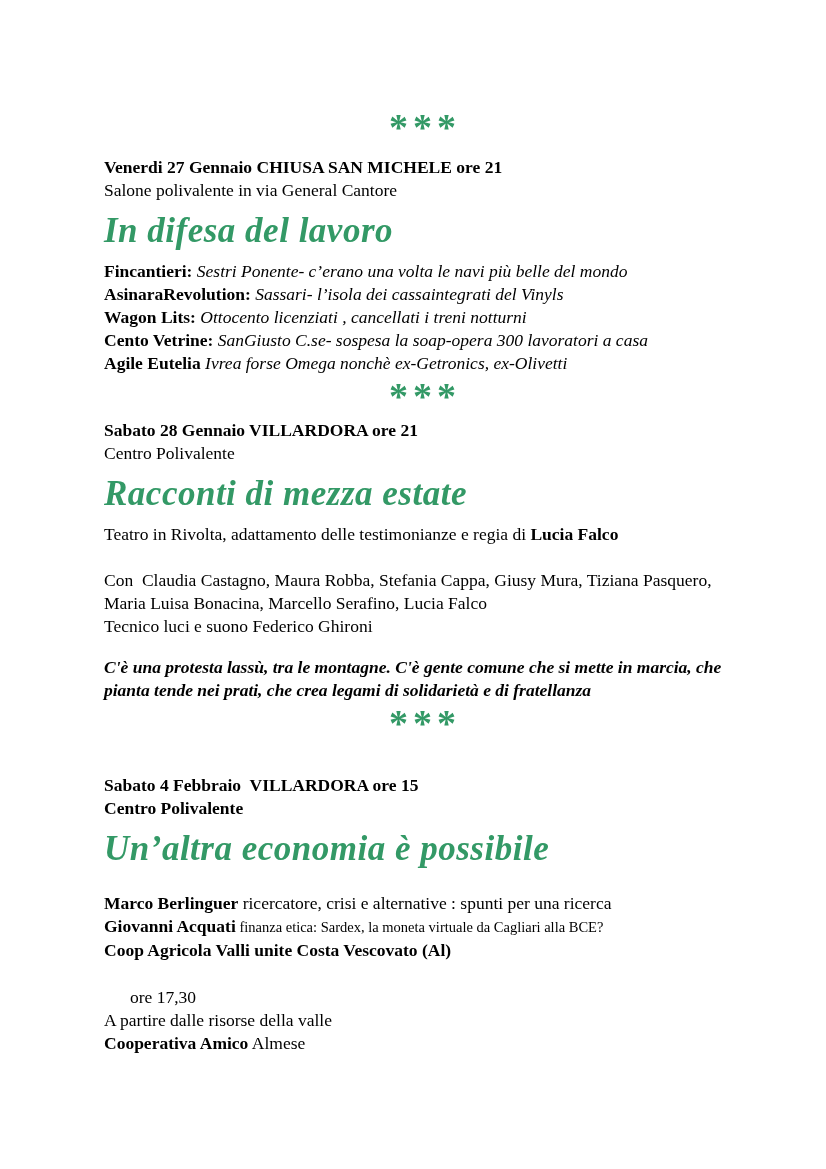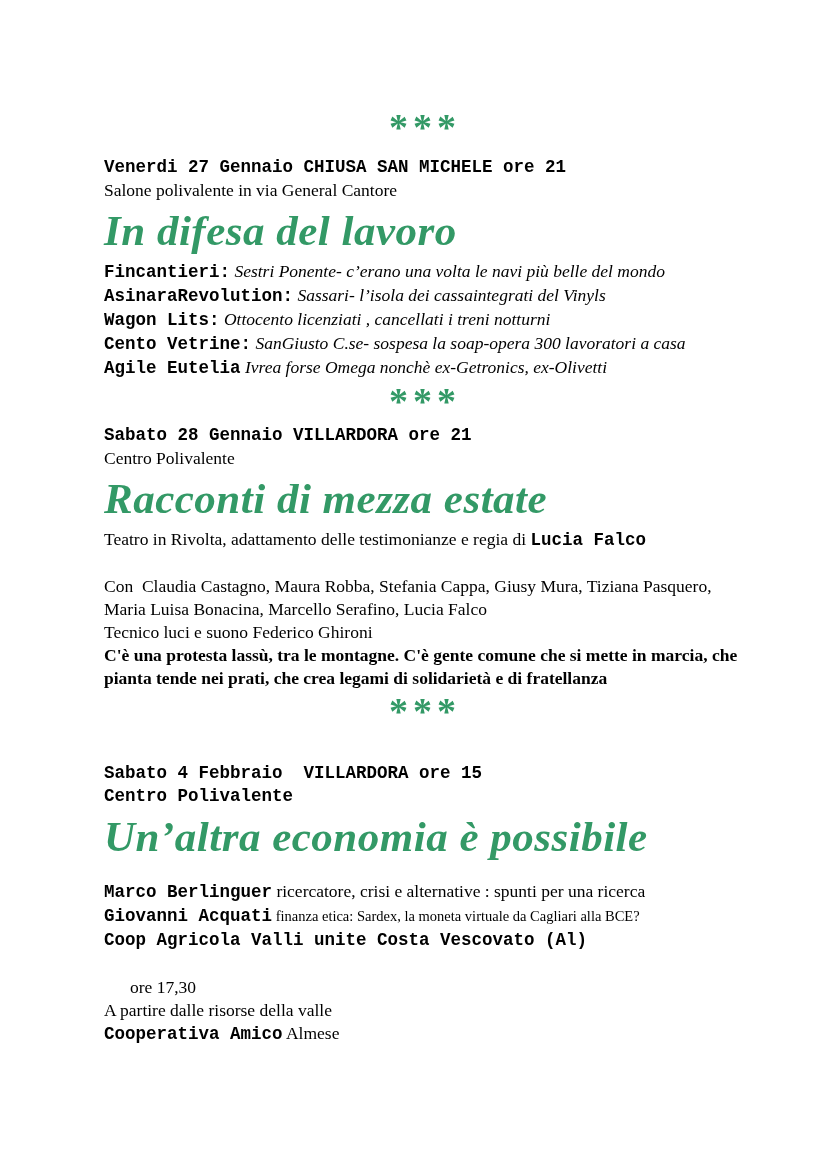--- a/index.html
+++ b/index.html
@@ -10,46 +10,46 @@
     font-family: "Liberation Serif", serif;
     color: #000000;
     overflow: hidden;
   }
   .page {
     box-sizing: border-box;
     width: 826px; height: 1169px;
     padding: 112px 80px 0 104px;
   }
   p { margin: 0; font-size: 17.5px; line-height: 23px; }
-  .bold { font-weight: bold; font-family: Liberation Mono, monospace; }
+  .bold { font-weight: bold; }
   .it { font-style: italic; }
   .stars {
     color: var(--accent);
     text-align: center;
     font-size: 38px;
     line-height: 30px;
     letter-spacing: 5px;
     font-weight: bold;
   }
   .stars-1 { margin-bottom: 14px; }
   .stars-2 { margin-top: 6px; margin-bottom: 8px; }
   .stars-3 { margin-top: 6px; }
   .event-title {
     margin: 2px 0 2px 0;
-    font-size: 43px;
+    font-size: 35px;
     line-height: 54px;
     font-weight: bold;
     font-style: italic;
     color: var(--accent);
     letter-spacing: 0.5px;
     white-space: nowrap;
   }
   .gap { height: 23px; }
   .gap-lg { height: 36px; }
-  .quote { font-weight: bold; }
+  .quote { font-weight: bold; font-style: italic; margin-top: 18px; }
   .small-run { font-size: 14.5px; }
   .time-block { margin-top: 24px; margin-left: 26px; }
   .title-after { margin-bottom: 16px; }
 </style>
 </head>
 <body>
 
 <div class="page">
 
   <div class="stars stars-1">***</div>

